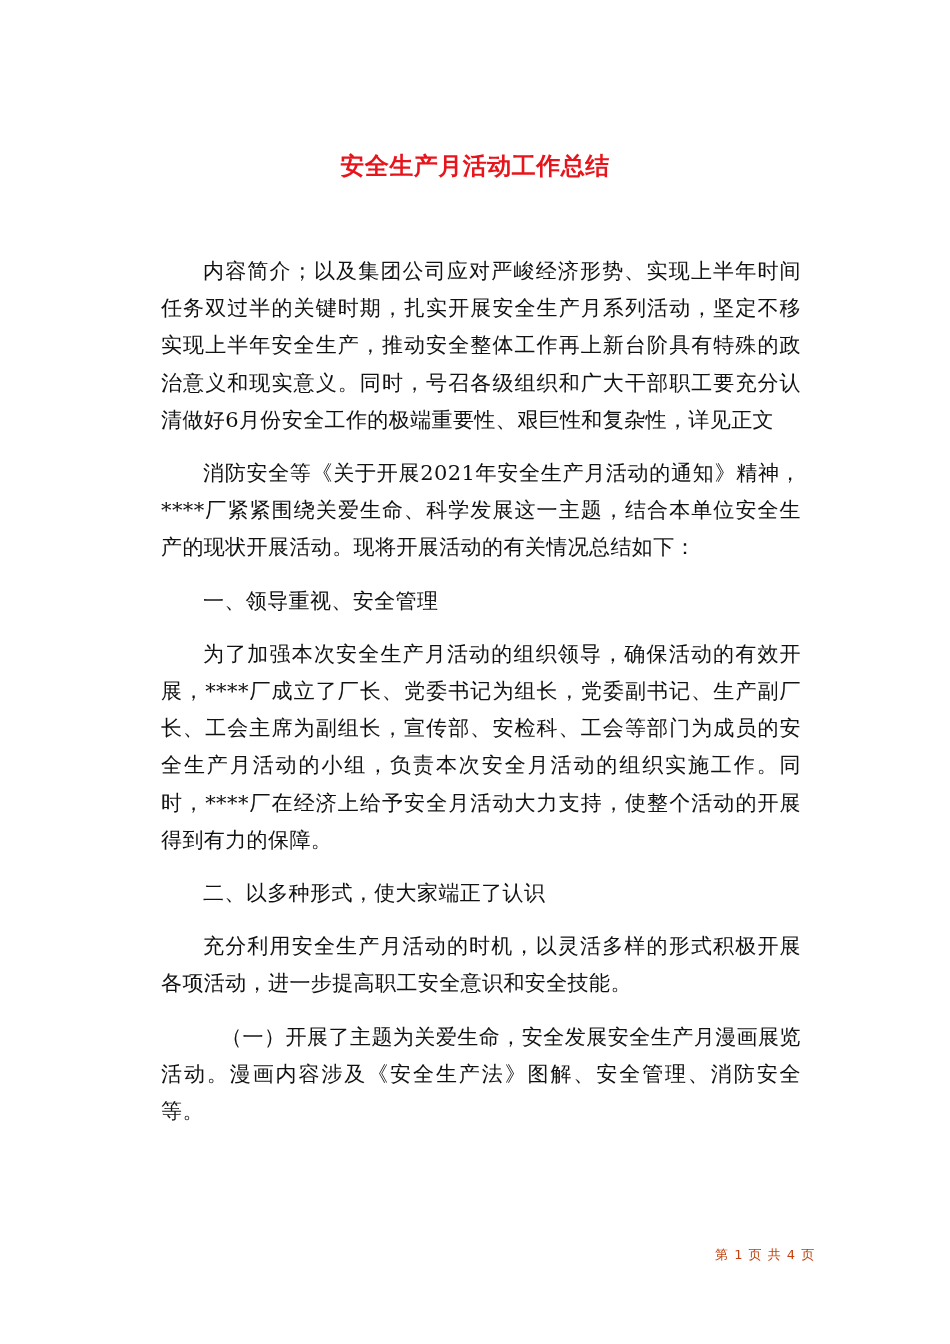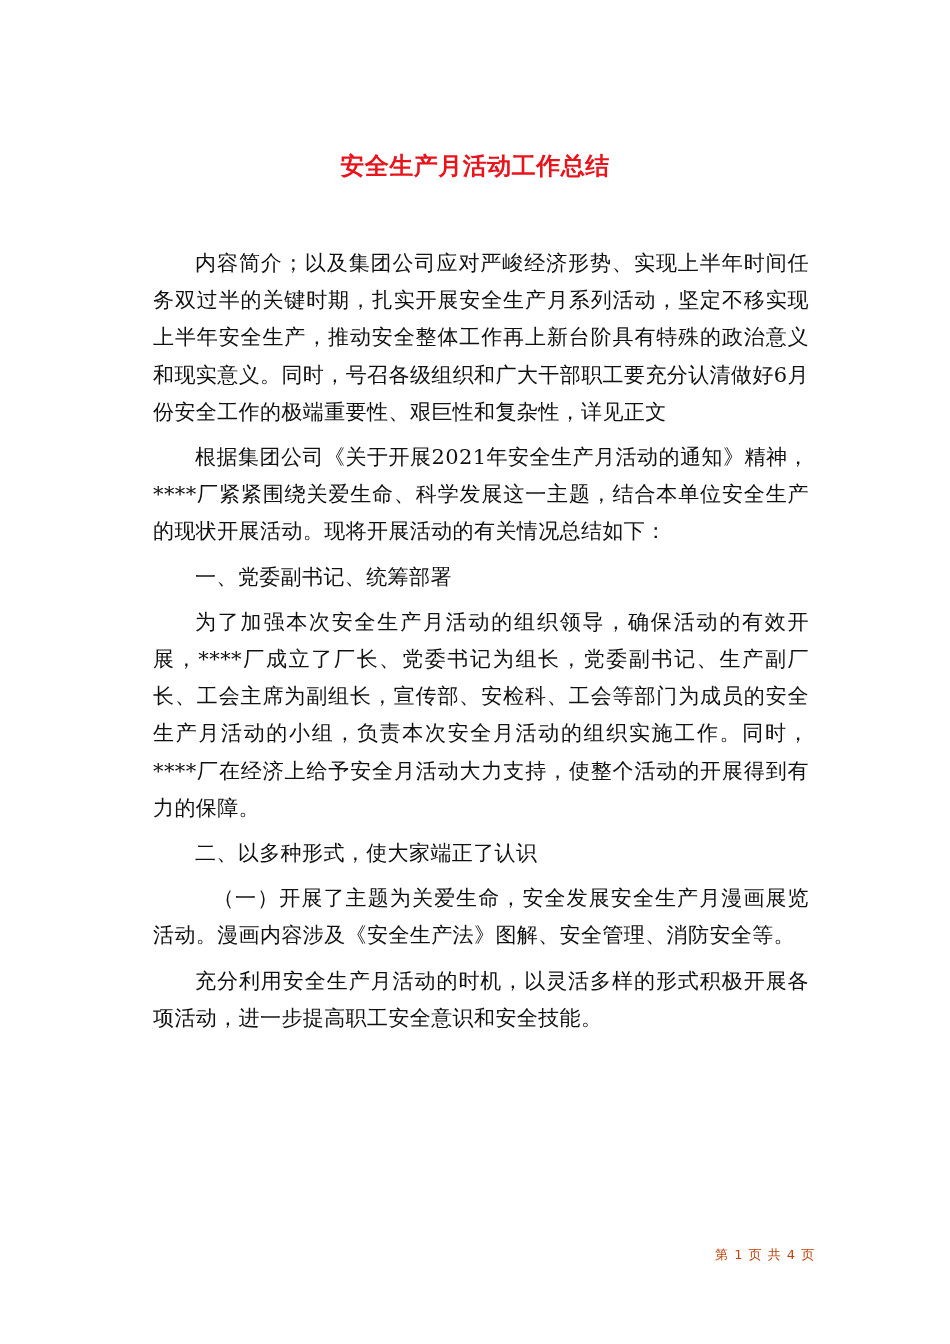--- a/index.html
+++ b/index.html
@@ -35,21 +35,21 @@
       letter-spacing: 0.5px;
       line-height: 32px;
     }
     .body {
       position: absolute;
       left: 145px;
       top: 237px;
       width: 672px;
     }
     .para {
-      margin: 8px;
+      margin: 16px;
       font-size: 21px;
       line-height: 37.2px;
       text-align: justify;
       text-align-last: left;
       letter-spacing: 0.4px;
       text-indent: 42px;
     }
     .para.heading {
       text-indent: 42px;
     }
@@ -68,23 +68,23 @@
   </style>
 </head>
 <body>
 
 <div class="page">
 
   <h1 class="title">安全生产月活动工作总结</h1>
 
   <div class="body">
     <p class="para">内容简介；以及集团公司应对严峻经济形势、实现上半年时间任务双过半的关键时期，扎实开展安全生产月系列活动，坚定不移实现上半年安全生产，推动安全整体工作再上新台阶具有特殊的政治意义和现实意义。同时，号召各级组织和广大干部职工要充分认清做好6月份安全工作的极端重要性、艰巨性和复杂性，详见正文</p>
-    <p class="para">根据集团公司《关于开展2021年安全生产月活动的通知》精神，****厂紧紧围绕关爱生命、科学发展这一主题，结合本单位安全生产的现状开展活动。现将开展活动的有关情况总结如下：</p>
-    <p class="para heading">一、党委副书记、统筹部署</p>
+    <p class="para">消防安全等《关于开展2021年安全生产月活动的通知》精神，****厂紧紧围绕关爱生命、科学发展这一主题，结合本单位安全生产的现状开展活动。现将开展活动的有关情况总结如下：</p>
+    <p class="para heading">一、领导重视、安全管理</p>
     <p class="para">为了加强本次安全生产月活动的组织领导，确保活动的有效开展，****厂成立了厂长、党委书记为组长，党委副书记、生产副厂长、工会主席为副组长，宣传部、安检科、工会等部门为成员的安全生产月活动的小组，负责本次安全月活动的组织实施工作。同时，****厂在经济上给予安全月活动大力支持，使整个活动的开展得到有力的保障。</p>
     <p class="para heading">二、以多种形式，使大家端正了认识</p>
+    <p class="para">充分利用安全生产月活动的时机，以灵活多样的形式积极开展各项活动，进一步提高职工安全意识和安全技能。</p>
     <p class="para indent-wide">（一）开展了主题为关爱生命，安全发展安全生产月漫画展览活动。漫画内容涉及《安全生产法》图解、安全管理、消防安全等。</p>
-    <p class="para">充分利用安全生产月活动的时机，以灵活多样的形式积极开展各项活动，进一步提高职工安全意识和安全技能。</p>
   </div>
 
   <div class="footer">第 1 页 共 4 页</div>
 
 </div>
 
 </body></html>

